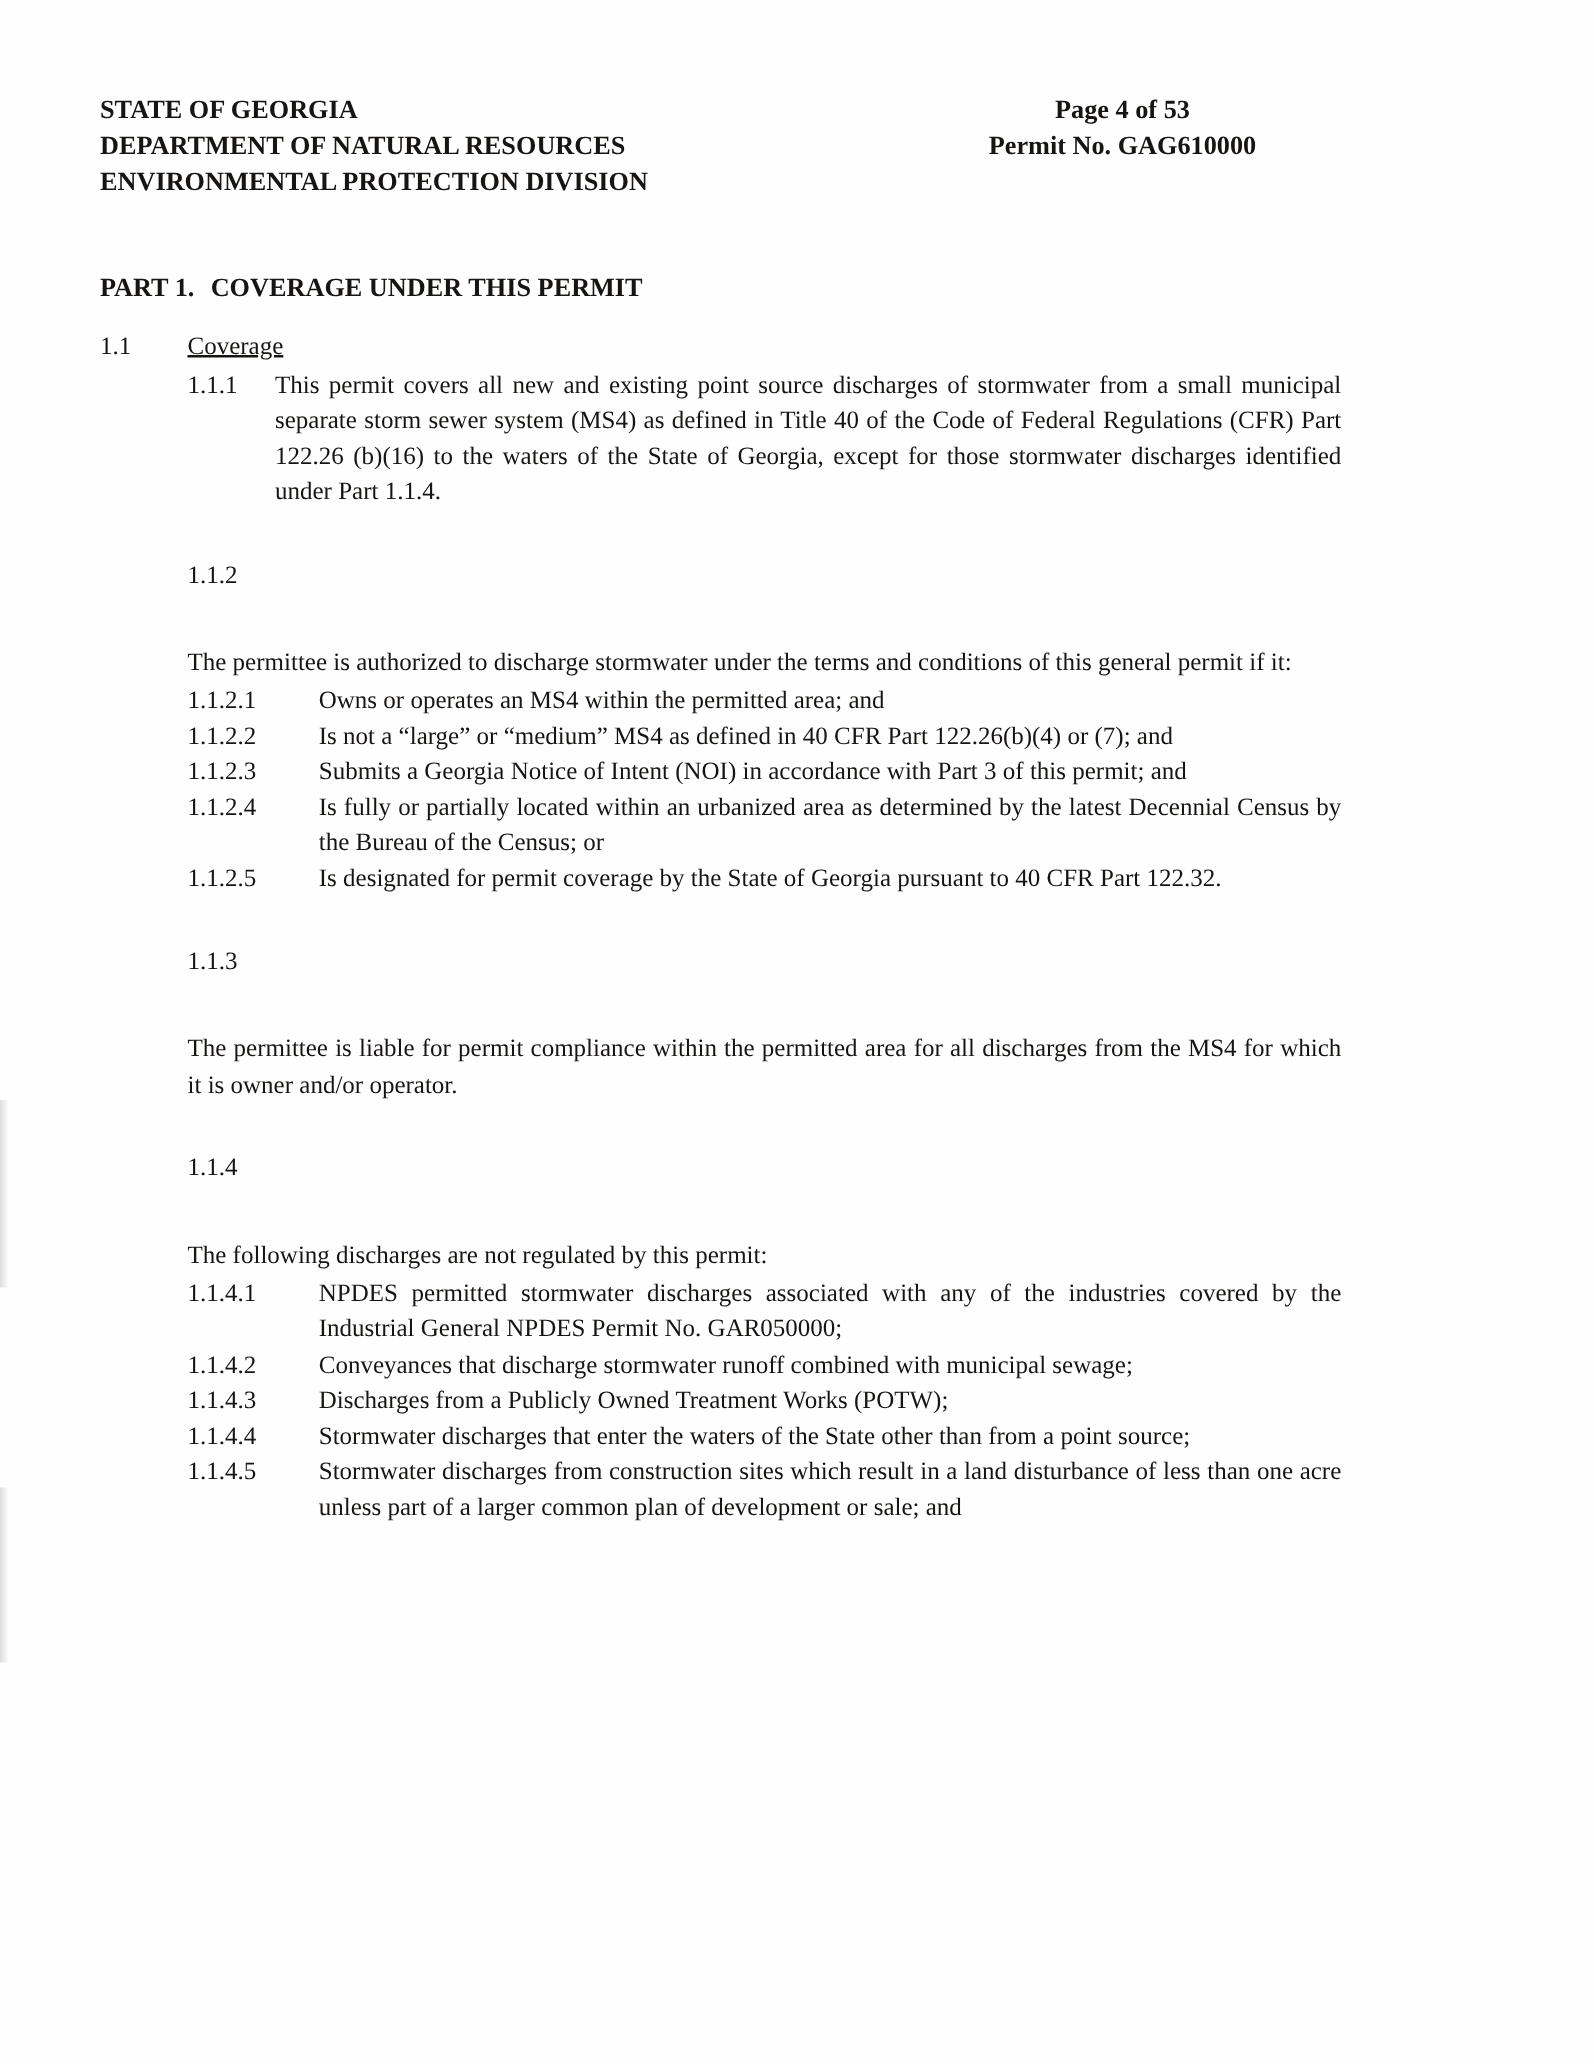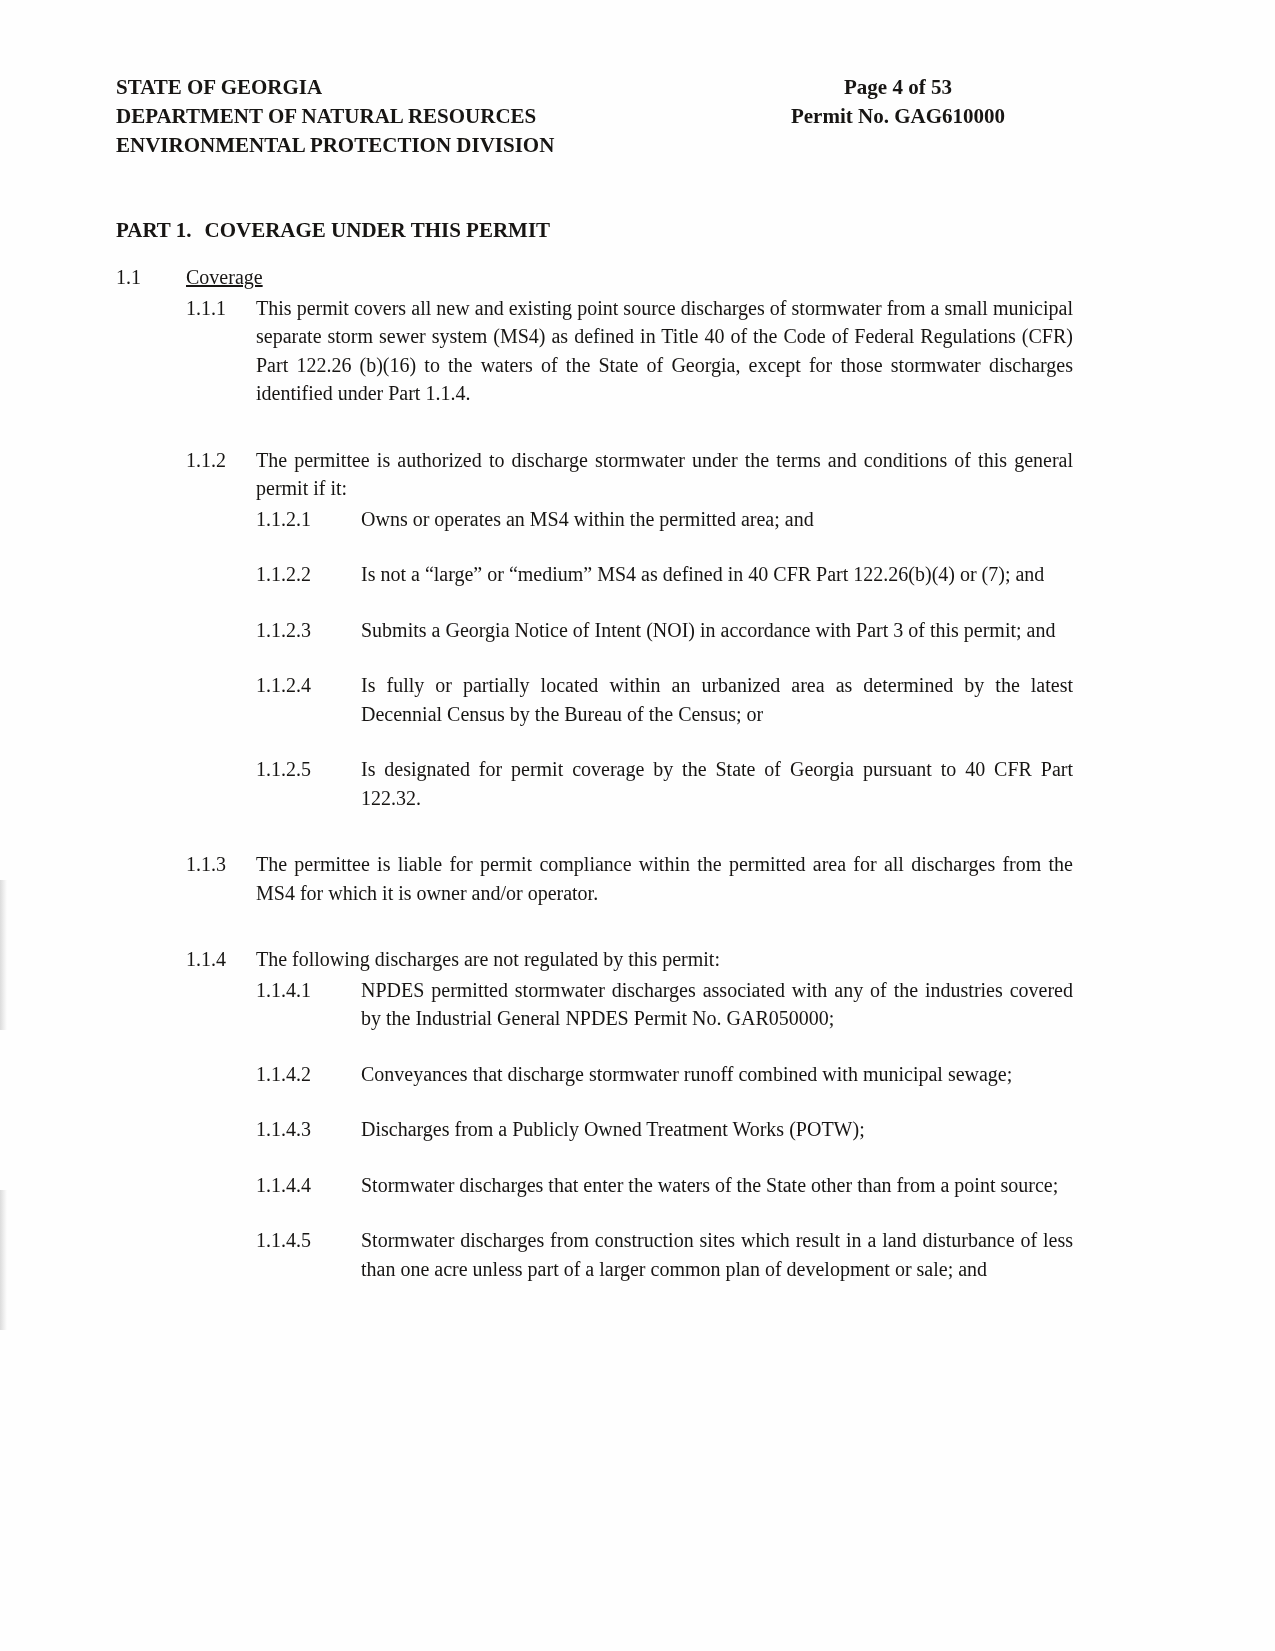--- a/index.html
+++ b/index.html
@@ -6,21 +6,21 @@
     margin: 0;
     padding: 0;
     background: #ffffff;
   }
   .doc {
     position: relative;
     width: 1275px;
     height: 1651px;
     box-sizing: border-box;
     background: #fefefe;
-    padding: 73px 202px 0 116px;
+    padding: 73px 202px 0 80px;
     font-family: "Liberation Serif", "DejaVu Serif", serif;
     color: #171513;
     overflow: hidden;
   }
   
   .scan-mark {
     position: absolute;
     left: 0;
     width: 7px;
     background: linear-gradient(to right, rgba(120,120,120,0.25), rgba(255,255,255,0));
@@ -58,28 +58,27 @@
     margin-top: 20px;
   }
   .sec-num { width: 70px; flex: 0 0 70px; }
   .sec-label { text-decoration: underline; }
 
   .item {
     display: flex;
     margin-left: 70px;
     margin-top: 2px;
   }
-  .item + .item { margin-top: 38px; }
+  .item + .item { margin-top: 38px; flex-direction: column; }
   .item-num { width: 70px; flex: 0 0 70px; }
   .item-body { flex: 1 1 auto; min-width: 0; }
   .item-text { text-align: justify; }
 
   .subitem {
     display: flex;
-    margin-top: 27px;
   }
   .item-text + .subitem { margin-top: 2px; }
   .sub-num { width: 105px; flex: 0 0 105px; }
   .sub-text { flex: 1 1 auto; text-align: justify; }
 </style>
 </head>
 <body>
 
 <div class="doc">
 

